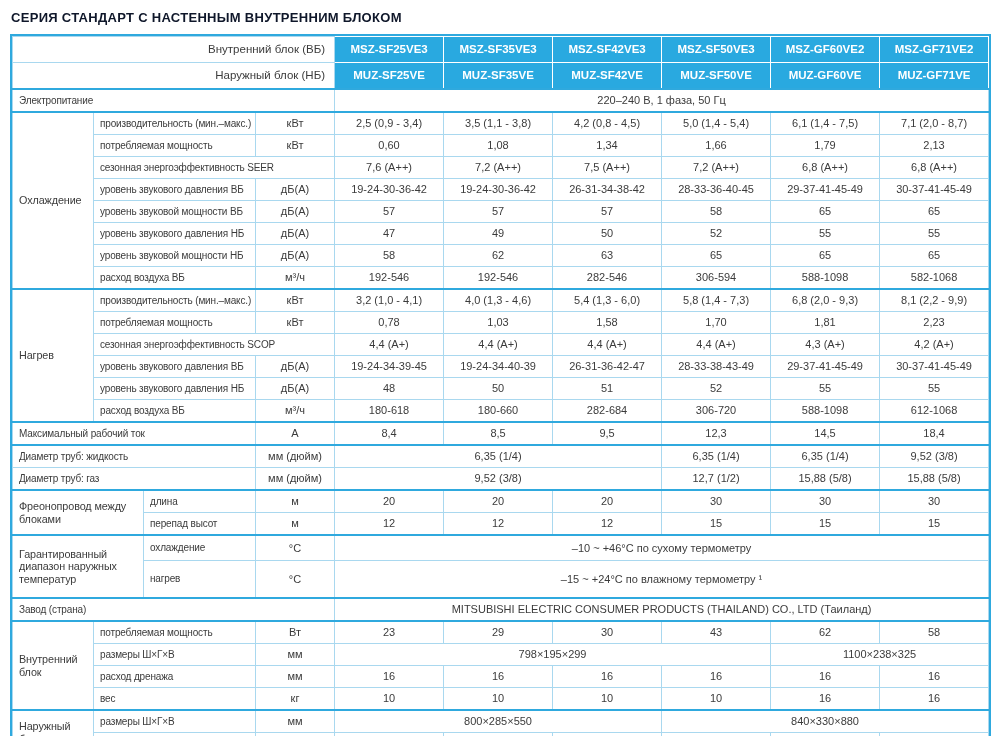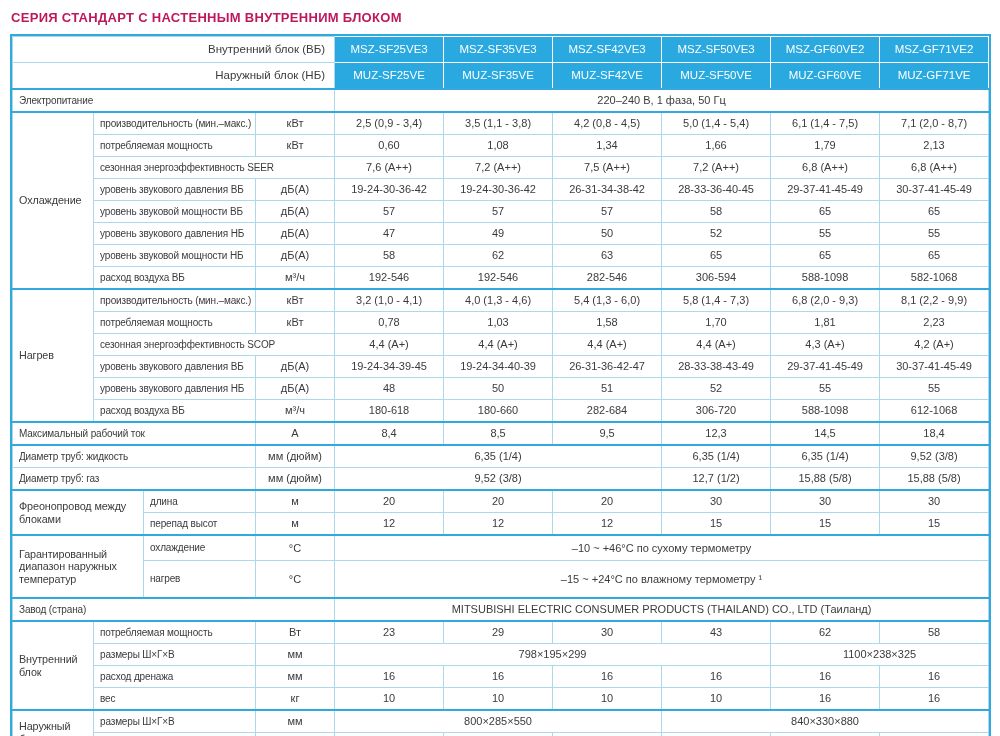--- a/index.html
+++ b/index.html
@@ -11,21 +11,21 @@
   html,body{margin:0;padding:0;background:#fff;}
   body{
     width:1000px;height:736px;
     font-family:"Liberation Sans","DejaVu Sans",sans-serif;
     color:var(--text);
     overflow:hidden;
   }
   .page{padding:6px 10px 0 10px;}
   .page-title{
     font-size:13px;font-weight:700;letter-spacing:.3px;
-    color:#be185d;margin:4px 0 9px 1px;
+    color:#0f172a;margin:4px 0 9px 1px;
   }
   .tbl-frame{
     display:inline-block;
     border:2px solid var(--border-strong);
   }
   table{
     border-collapse:collapse;table-layout:fixed;
     width:976px;
   }
   col.c-sec{width:81px}
@@ -42,21 +42,21 @@
   td.val{text-align:center;}
   td.unit{text-align:center;}
   td.lbl{text-align:left;padding-left:6px;white-space:nowrap;overflow:hidden;font-size:10px;letter-spacing:-.15px;}
   td.sec{text-align:left;padding-left:6px;font-size:10.8px;letter-spacing:-.1px;}
   tr.hdr td{height:23px;}
   tr.hdr td.hlbl{
     text-align:right;font-weight:400;font-size:11.5px;
     padding-right:9px;border:1px solid var(--border-light);background:#fff;
   }
   tr.hdr td.mdl{
-    background:var(--hdr-blue);color:#fff;font-weight:400;
+    background:var(--hdr-blue);color:#fff;font-weight:700;
     text-align:center;font-size:11.5px;
     border:1px solid #ffffff;
   }
   tr.sec-start td{border-top:2px solid var(--border-strong);}
   tr.tall td{height:34px;}
   tr.mid td{height:22px;}
 </style>
 </head>
 <body>
 

